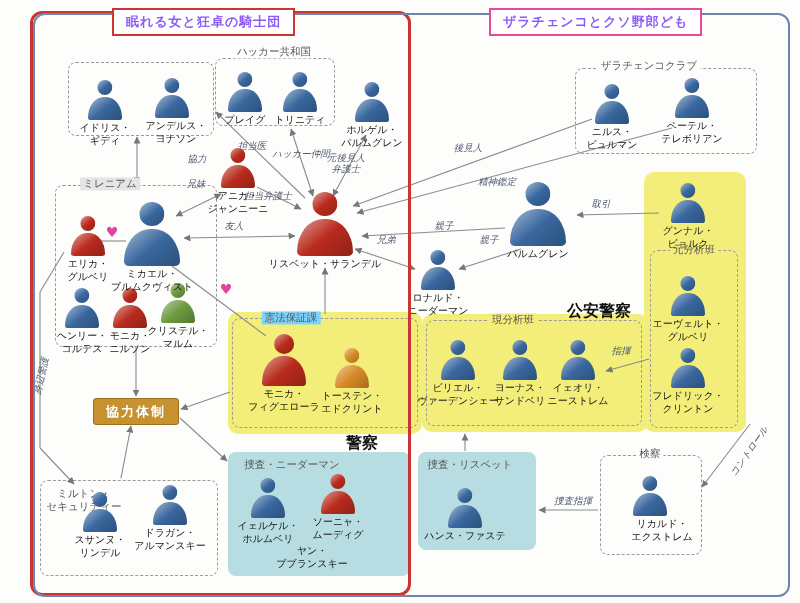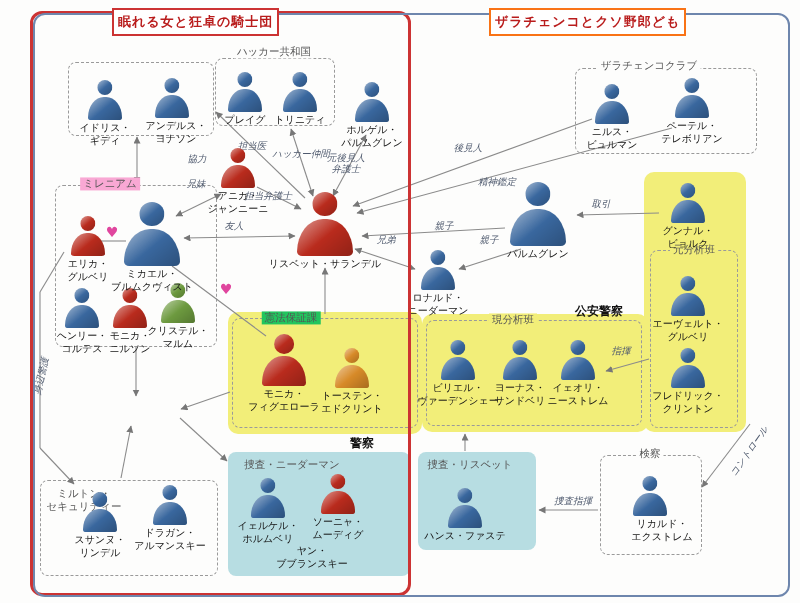--- a/index.html
+++ b/index.html
@@ -2,40 +2,40 @@
 <html><head>
 <meta charset="utf-8">
 <style>
   *{box-sizing:border-box;margin:0;padding:0}
   html,body{background:#fff}
   body{font-family:"DejaVu Sans","Liberation Sans",sans-serif}
   #stage{position:relative;width:800px;height:603px;background:#fdfdfc;overflow:hidden}
   .frame{position:absolute;border-radius:12px;z-index:20;pointer-events:none}
   #frame-blue{left:33px;top:13px;width:757px;height:584px;border:2px solid #6e86ad}
   #frame-red{left:30px;top:11px;width:381px;height:585px;border:3px solid #cc3333}
-  .title-box{position:absolute;top:8px;background:#fff;font-weight:bold;font-size:13px;letter-spacing:1px;padding:3px 4px;z-index:30;color:#b91c1c}
+  .title-box{position:absolute;top:8px;background:#fff;font-weight:bold;font-size:13px;letter-spacing:1px;padding:3px 12px;z-index:30;color:#8b5cf6}
   #title-left{left:112px;border:2px solid #cc3333}
-  #title-right{left:489px;border:2px solid #f97316}
+  #title-right{left:489px;border:2px solid #ec4899}
   .hl{position:absolute;border-radius:10px;z-index:1}
   .group{position:absolute;border-radius:8px;z-index:2}
   .group.dashed{border:1.6px dashed #9a9a9a}
   .glabel{position:absolute;transform:translate(-50%,-50%);font-size:10.5px;color:#555;white-space:pre;text-align:center;line-height:1.25;z-index:5;padding:0 3px}
   #edges{position:absolute;left:0;top:0;z-index:4}
   .edge{stroke:#8b8b8b;stroke-width:1.1}
   .elabel{position:absolute;transform:translate(-50%,-50%);font-style:italic;font-size:9.5px;color:#4f5a6e;z-index:6;white-space:pre;text-align:center;line-height:1.2}
   .person{position:absolute;z-index:10}
   .p-head{position:absolute;left:50%;top:0;transform:translateX(-50%);width:45%;height:38%;border-radius:50%;
           background:linear-gradient(140deg,rgba(255,255,255,.55),rgba(255,255,255,0) 50%,rgba(0,0,0,.22)),var(--c)}
   .p-body{position:absolute;left:0;top:42%;width:100%;height:58%;border-radius:50% 50% 10% 10%/95% 95% 12% 12%;
           background:linear-gradient(140deg,rgba(255,255,255,.55),rgba(255,255,255,0) 50%,rgba(0,0,0,.22)),var(--c)}
   .plabel{position:absolute;transform:translateX(-50%);font-size:10px;color:#151515;white-space:pre;text-align:center;line-height:1.25;z-index:11}
   .heart{position:absolute;transform:translate(-50%,-50%);color:#e0469e;font-size:14px;z-index:12}
   .banner{position:absolute;display:flex;align-items:center;justify-content:center;font-weight:bold;font-size:13px;
           border-radius:3px;z-index:8;border:1px solid #9a7020;letter-spacing:2px}
-  .boldlabel{position:absolute;transform:translate(-50%,-50%);font-weight:bold;font-size:12px;color:#111;z-index:8;white-space:pre}
+  .boldlabel{position:absolute;transform:translate(-50%,-50%);font-weight:bold;font-size:16px;color:#111;z-index:8;white-space:pre}
 </style>
 </head>
 <body>
 
 <div id="stage">
   <svg id="edges" width="800" height="603">
     <defs>
       <marker id="arr" markerWidth="9" markerHeight="9" refX="6.5" refY="3.5" orient="auto-start-reverse" markerUnits="userSpaceOnUse">
         <path d="M0,0 L7,3.5 L0,7 Z" fill="#777"></path>
       </marker>
@@ -72,34 +72,34 @@
   <div class="frame" id="frame-blue"></div>
   <div class="title-box" id="title-left">眠れる女と狂卓の騎士団</div>
   <div class="title-box" id="title-right">ザラチェンコとクソ野郎ども</div>
 <div class="hl" style="left: 644px; top: 172px; width: 102px; height: 260px; background: rgb(242, 238, 121);"></div>
     <div class="hl" style="left: 422px; top: 314px; width: 226px; height: 118px; background: rgb(242, 238, 121);"></div>
     <div class="hl" style="left: 228px; top: 312px; width: 194px; height: 122px; background: rgb(242, 238, 121);"></div>
     <div class="group dashed" style="left: 68px; top: 62px; width: 146px; height: 74px;"></div>
     <div class="group dashed" style="left: 215px; top: 58px; width: 120px; height: 68px;"></div>
     <div class="glabel" style="left: 274px; top: 52px; background: rgb(253, 253, 252);">ハッカー共和国</div>
     <div class="group dashed" style="left: 55px; top: 185px; width: 162px; height: 162px;"></div>
-    <div class="glabel" style="left: 110px; top: 184px; background: #f9a8d4;">ミレニアム</div>
+    <div class="glabel" style="left: 110px; top: 184px; background: #e5e5e5;">ミレニアム</div>
     <div class="group dashed" style="left: 40px; top: 480px; width: 178px; height: 96px;"></div>
     <div class="glabel" style="left: 84px; top: 500px;">ミルトン・
 セキュリティー</div>
     <div class="group dashed" style="left: 575px; top: 68px; width: 182px; height: 86px;"></div>
     <div class="glabel" style="left: 649px; top: 66px; background: rgb(253, 253, 252);">ザラチェンコクラブ</div>
     <div class="group dashed" style="left: 600px; top: 455px; width: 102px; height: 100px;"></div>
     <div class="glabel" style="left: 650px; top: 454px; background: rgb(253, 253, 252);">検察</div>
     <div class="group dashed" style="left: 650px; top: 250px; width: 88px; height: 178px;"></div>
     <div class="glabel" style="left: 694px; top: 250px; background: rgb(242, 238, 121);">元分析班</div>
     <div class="group dashed" style="left: 426px; top: 320px; width: 216px; height: 106px;"></div>
     <div class="glabel" style="left: 513px; top: 320px; background: rgb(242, 238, 121);">現分析班</div>
     <div class="group dashed" style="left: 232px; top: 318px; width: 186px; height: 110px;"></div>
-    <div class="glabel" style="left: 291px; top: 318px; background: #22c55e;">憲法保証課</div>
+    <div class="glabel" style="left: 291px; top: 318px; background: #7dd3fc;">憲法保証課</div>
     <div class="group" style="left: 228px; top: 452px; width: 182px; height: 124px; background: rgb(183, 221, 226);"></div>
     <div class="glabel" style="left: 292px; top: 465px;">捜査・ニーダーマン</div>
     <div class="group" style="left: 418px; top: 452px; width: 118px; height: 98px; background: rgb(183, 221, 226);"></div>
     <div class="glabel" style="left: 470px; top: 465px;">捜査・リスベット</div>
     <div class="elabel" style="left: 153px; top: 159px; margin-left: 44px;">協力</div>
     <div class="elabel" style="left: 196px; top: 184px;">兄妹</div>
     <div class="elabel" style="left: 268px; top: 196px;">担当弁護士</div>
     <div class="elabel" style="left: 301px; top: 154px;">ハッカー仲間</div>
     <div class="elabel" style="left: 346px; top: 163px;">元後見人
 弁護士</div>
@@ -287,15 +287,16 @@
     <div class="person" style="left: 633px; top: 476px; width: 34px; height: 40px; --c: #39679e;">
       <div class="p-head"></div>
       <div class="p-body"></div>
     </div>
     <div class="plabel" style="left: 650px; top: 518px; margin-left: 12px;">リカルド・
 エクストレム</div>
     <div class="plabel" style="left: 312px; top: 545px;">ヤン・
 ブブランスキー</div>
     <div class="heart" style="left: 112px; top: 232px;">♥</div>
     <div class="heart" style="left: 226px; top: 289px;">♥</div>
+    <div class="banner" style="left: 93px; top: 398px; width: 86px; height: 27px; background: rgb(200, 145, 48); color: rgb(255, 255, 255);">協力体制</div>
     <div class="boldlabel" style="left: 599px; top: 311px;">公安警察</div>
     <div class="boldlabel" style="left: 362px; top: 443px;">警察</div>
   </div>
 
 </body></html>

